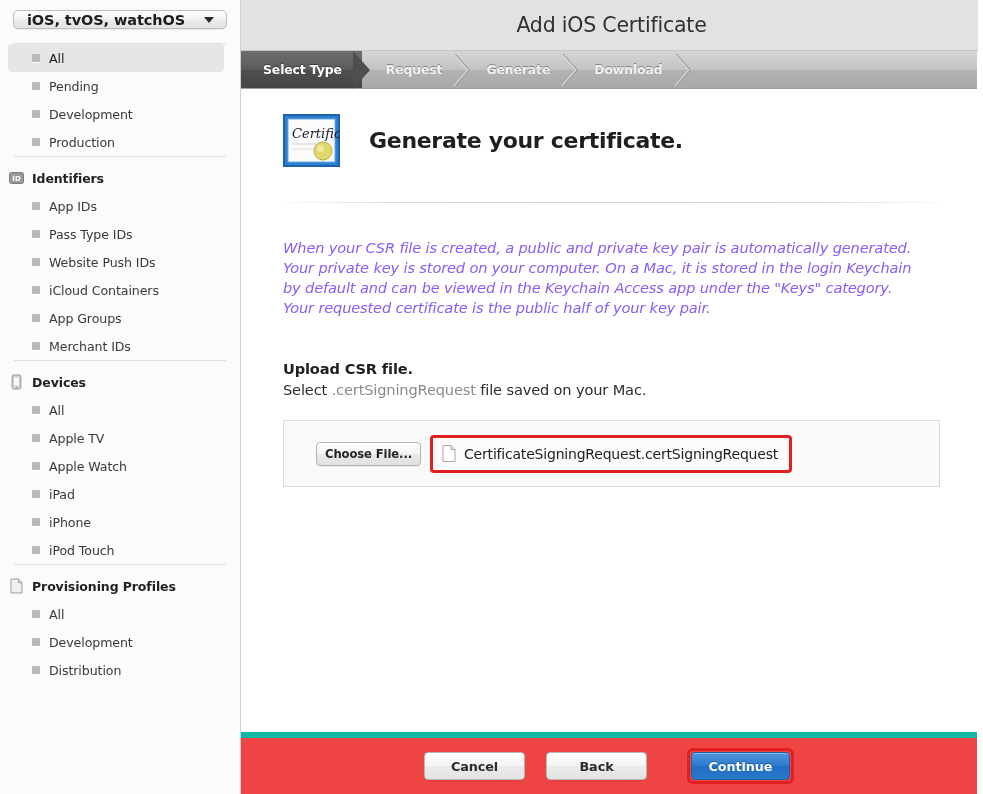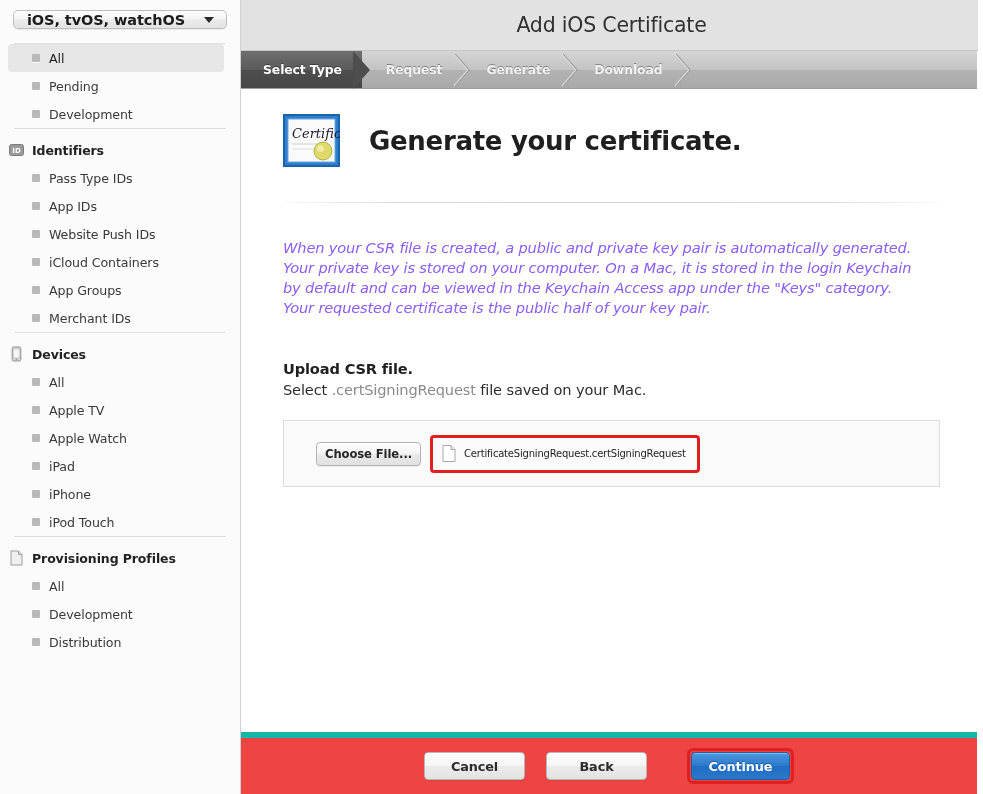--- a/index.html
+++ b/index.html
@@ -181,21 +181,21 @@
     display: flex;
     align-items: center;
     padding-top: 23px;
     padding-left: 2px;
   }
   .cert-icon {
     width: 57px; height: 57px;
     flex: 0 0 57px;
   }
   .hero-title {
-    font-size: 26px;
+    font-size: 22px;
     font-weight: bold;
     color: #1f1f1f;
     margin-left: 29px;
     letter-spacing: -0.3px;
   }
   .hr {
     height: 1px;
     background: linear-gradient(to right, rgba(220,220,220,0.15), #d9d9d9 18%, #cfcfcf 50%, #d9d9d9 82%, rgba(220,220,220,0.15));
     margin: 33px 2px 0 2px;
   }
@@ -256,21 +256,21 @@
     height: 38px;
     display: flex;
     align-items: center;
     padding: 0 11px 0 9px;
     background: #fbfbfb;
     box-shadow: 0 0 0 1px rgba(255,255,255,0.6) inset;
   }
   .doc-icon { width: 14px; height: 17px; flex: 0 0 14px; }
   .file-name {
     margin-left: 8px;
-    font-size: 10px;
+    font-size: 14px;
     color: #1e1e1e;
     letter-spacing: -0.2px;
   }
 
   
   #footer {
     height: 62px;
     flex: 0 0 62px;
     background: #ef4444;
     border-top: 6px solid #14b8a6;
@@ -338,40 +338,44 @@
             <span class="sb-bullet"></span>
             <span class="sb-item-label">All</span>
           </div>
           <div class="sb-item">
             <span class="sb-bullet"></span>
             <span class="sb-item-label">Pending</span>
           </div>
           <div class="sb-item">
             <span class="sb-bullet"></span>
             <span class="sb-item-label">Development</span>
+          </div>
+          <div class="sb-item">
+            <span class="sb-bullet"></span>
+            <span class="sb-item-label">Production</span>
           </div>
         </div>
         <div class="sb-section">
           <div class="sb-divider"></div>
           <div class="sb-head">
             <span>
               <svg class="sb-ico" viewBox="0 0 15 16">
                 <rect x="0.5" y="2.5" width="14" height="11" rx="2" fill="#9a9a9a" stroke="#7d7d7d"></rect>
                 <text x="7.5" y="11" text-anchor="middle" font-family="DejaVu Sans, sans-serif" font-size="7" font-weight="bold" fill="#ffffff">ID</text>
               </svg>
             </span>
             <span class="sb-head-label">Identifiers</span>
           </div>
           <div class="sb-item">
             <span class="sb-bullet"></span>
+            <span class="sb-item-label">App IDs</span>
+          </div>
+          <div class="sb-item">
+            <span class="sb-bullet"></span>
             <span class="sb-item-label">Pass Type IDs</span>
-          </div>
-          <div class="sb-item">
-            <span class="sb-bullet"></span>
-            <span class="sb-item-label">App IDs</span>
           </div>
           <div class="sb-item">
             <span class="sb-bullet"></span>
             <span class="sb-item-label">Website Push IDs</span>
           </div>
           <div class="sb-item">
             <span class="sb-bullet"></span>
             <span class="sb-item-label">iCloud Containers</span>
           </div>
           <div class="sb-item">

